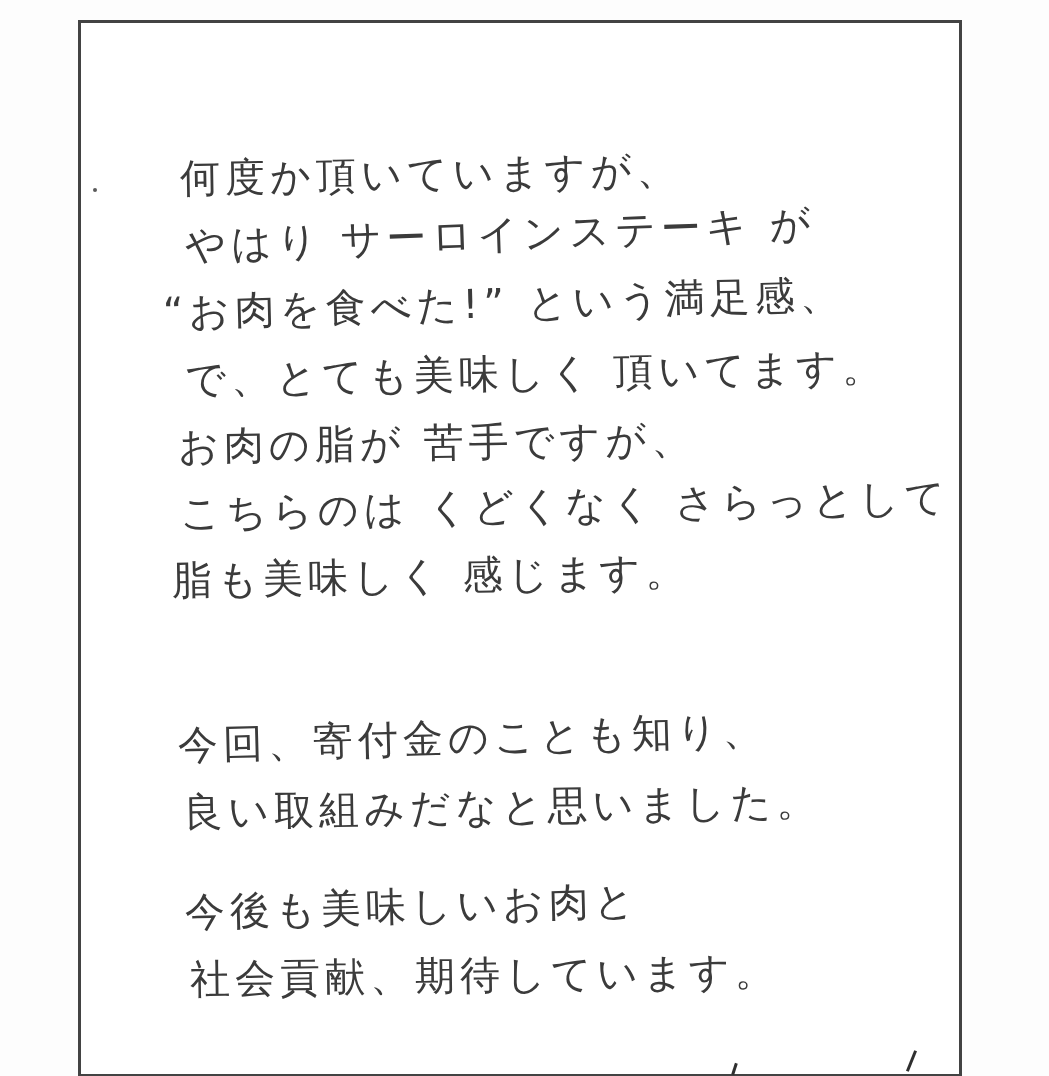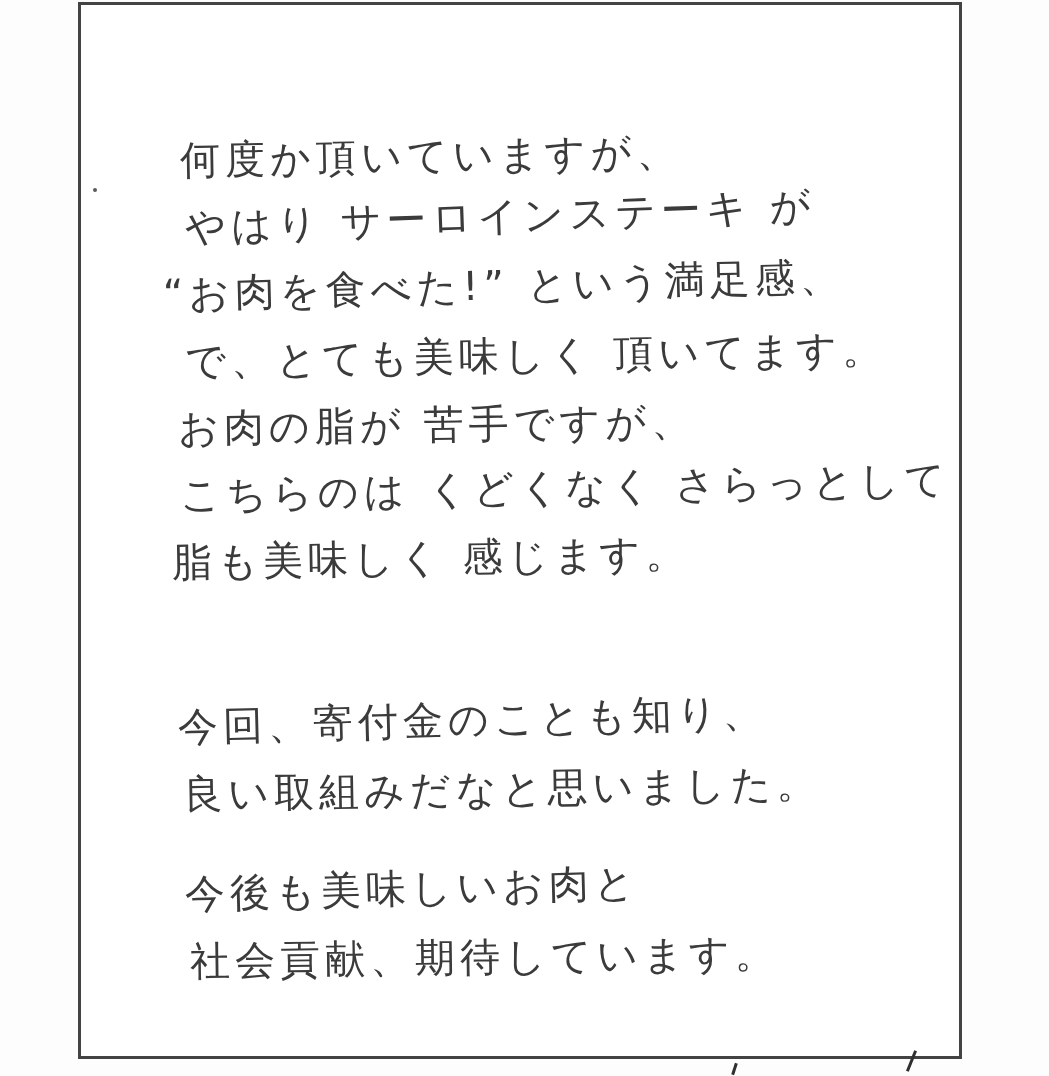--- a/index.html
+++ b/index.html
@@ -7,21 +7,21 @@
     padding: 0;
     width: 1049px;
     height: 1076px;
     background: #fdfdfd;
     overflow: hidden;
     font-family: "DejaVu Sans", sans-serif;
   }
   .note-frame {
     position: absolute;
     left: 78px;
-    top: 2px;
+    top: 20px;
     width: 878px;
     height: 1051px;
     border: 3px solid #434343;
     background: #ffffff;
     box-sizing: content-box;
   }
   .para { margin: 0; }
   .para-1 { margin-top: 122px; }
   .para-2 { margin-top: 98px; }
   .para-3 { margin-top: 33px; }

